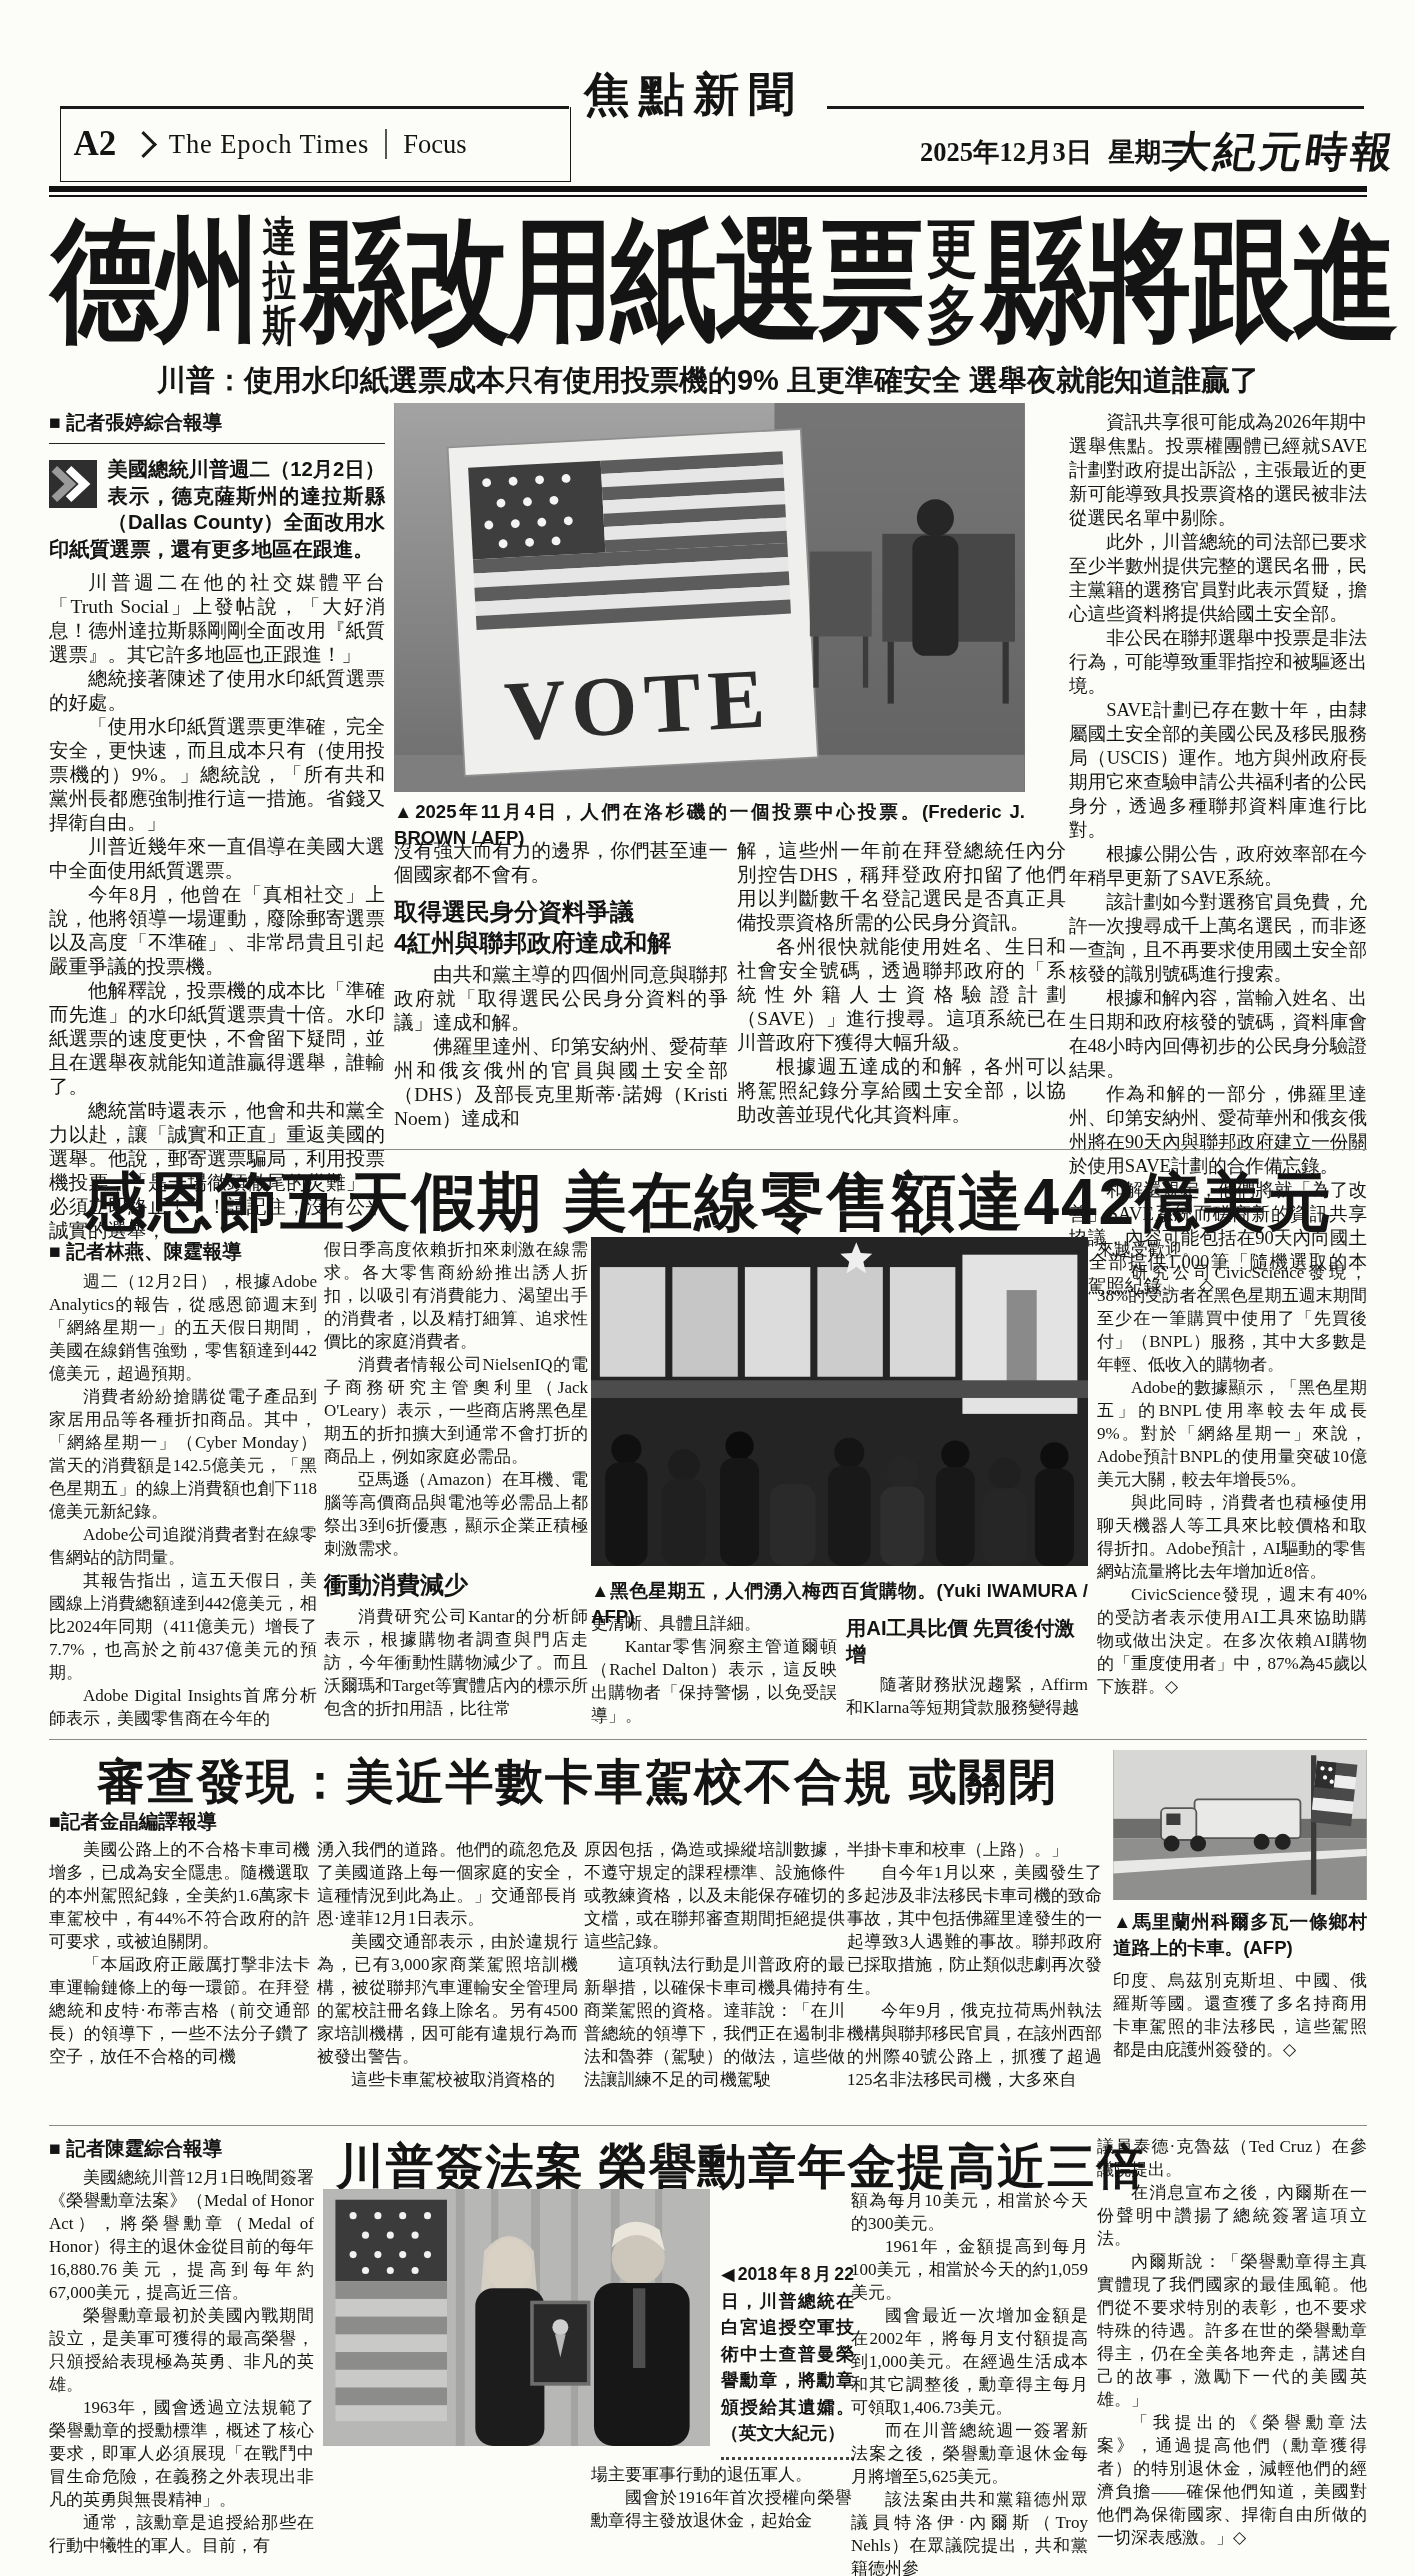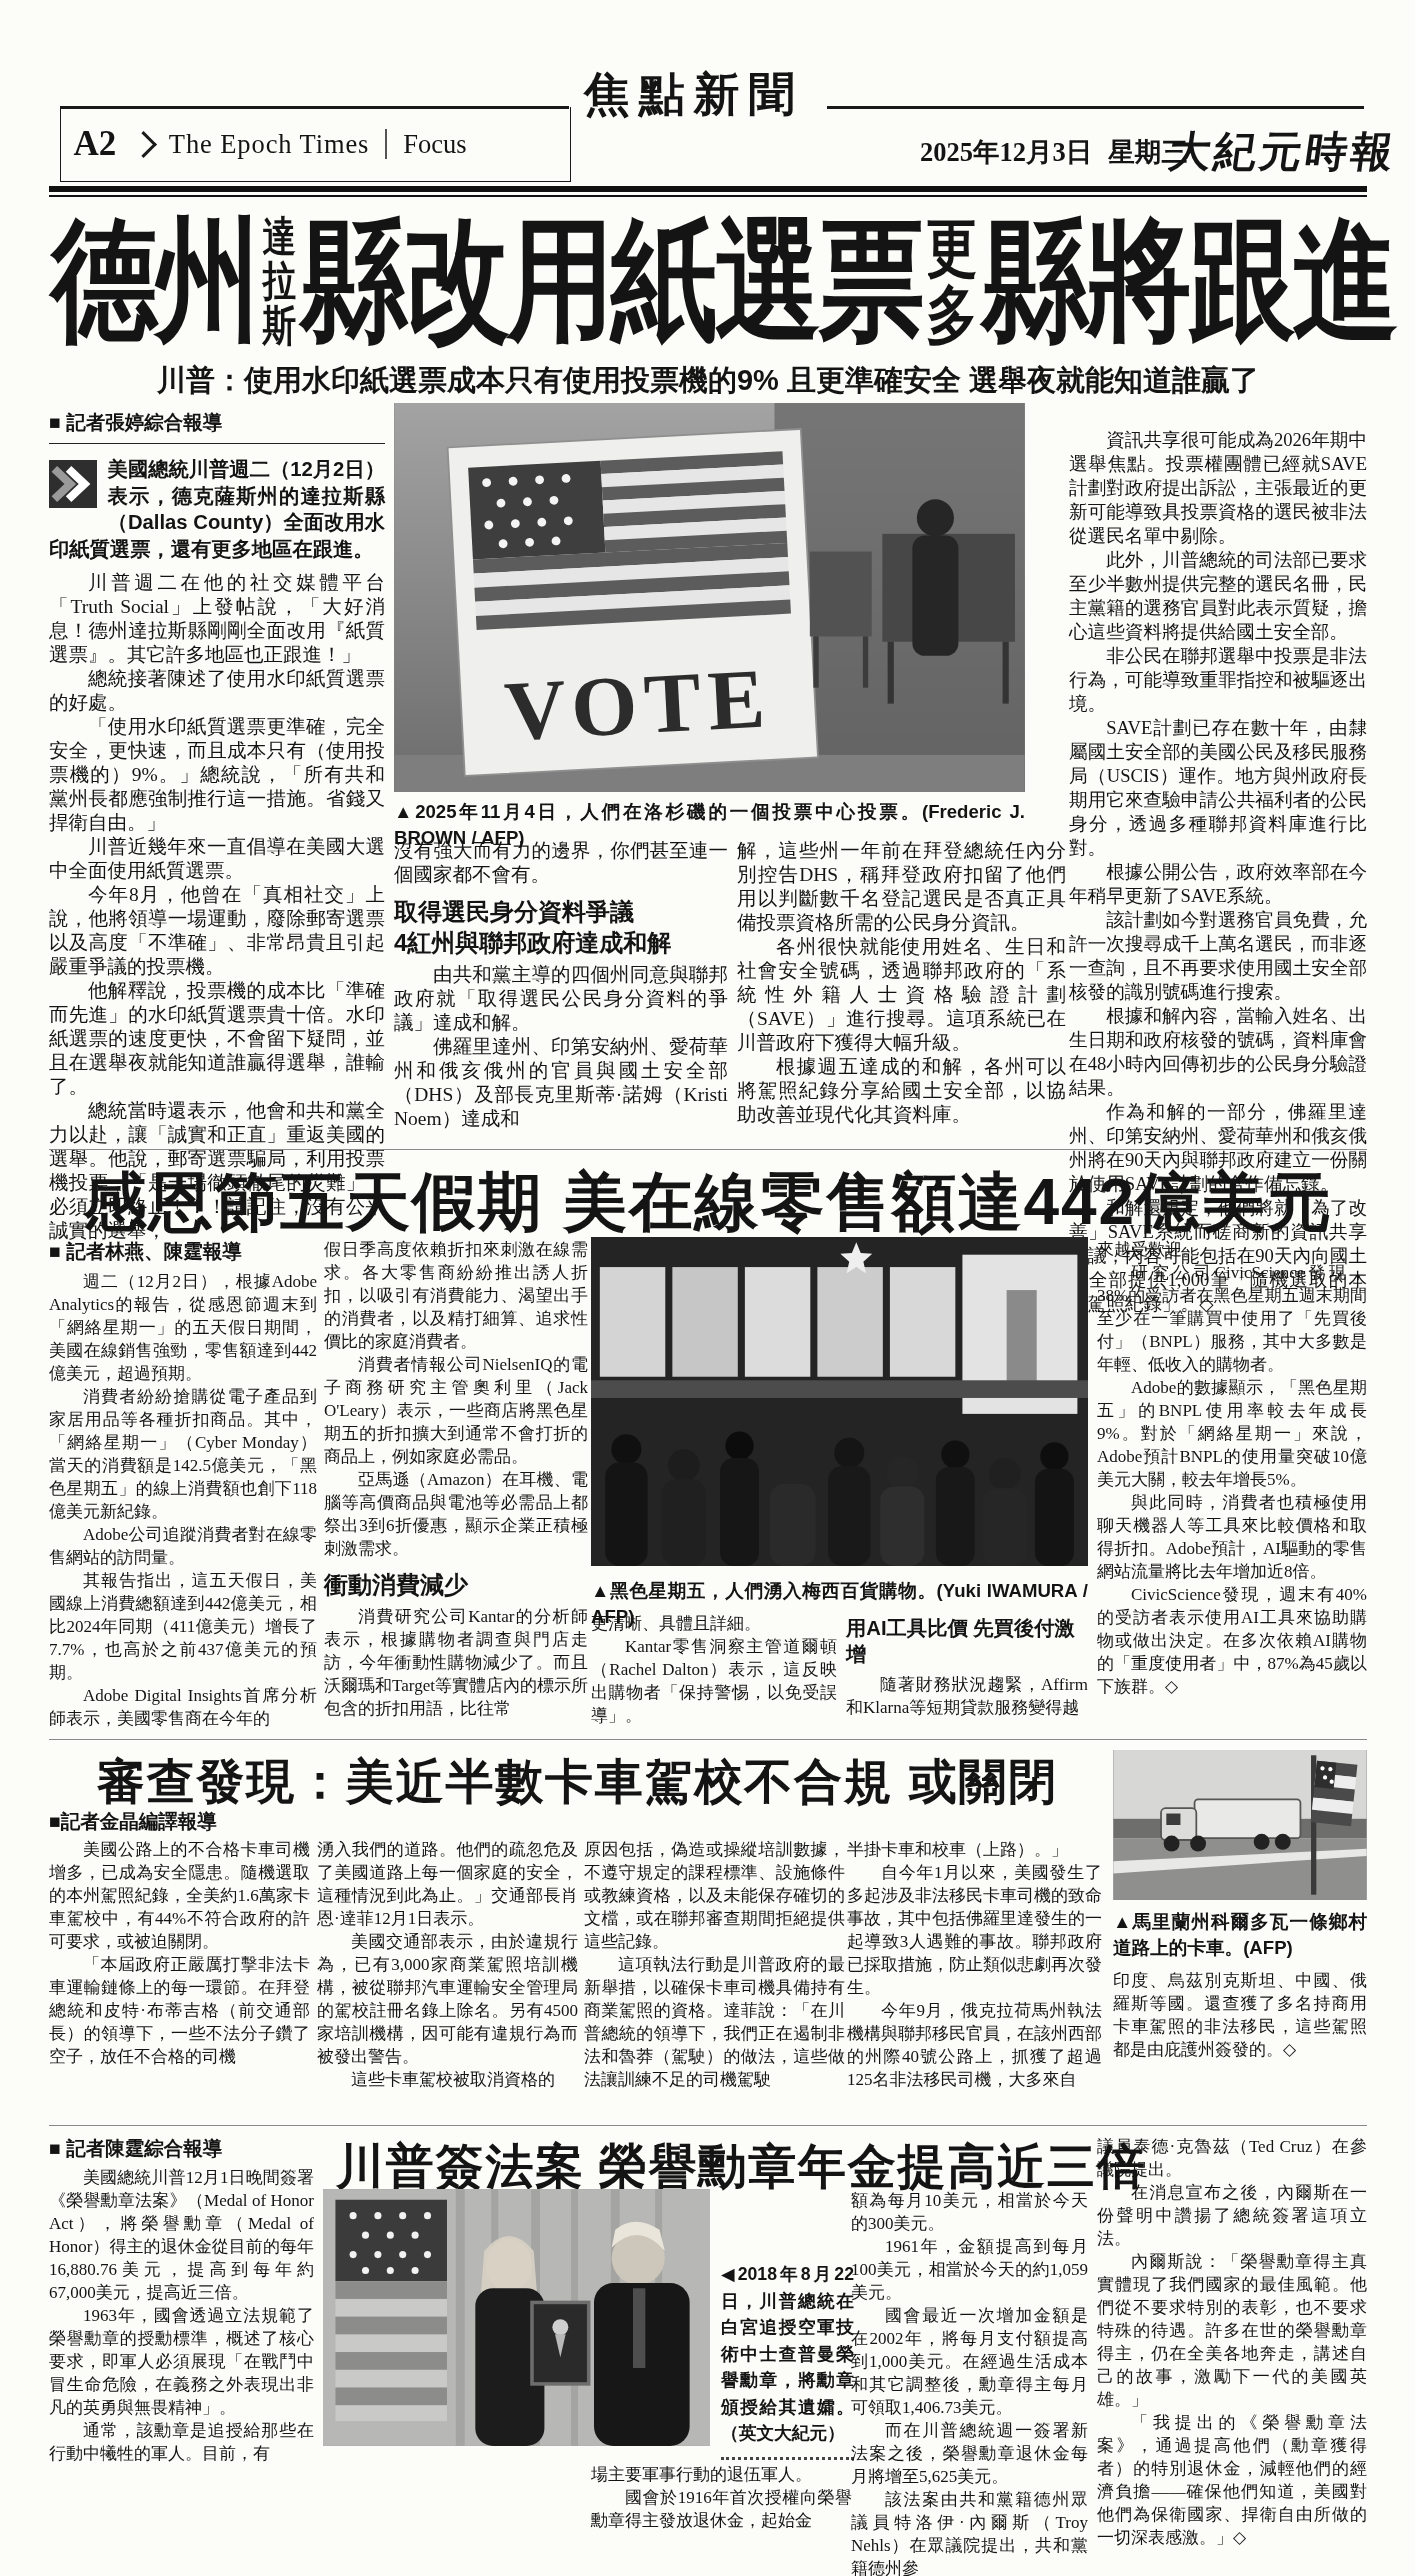--- a/index.html
+++ b/index.html
@@ -197,21 +197,21 @@
         <p>佛羅里達州、印第安納州、愛荷華州和俄亥俄州的官員與國土安全部（DHS）及部長克里斯蒂·諾姆（Kristi Noem）達成和</p>
       </div>
   </div>
 
   <div class="abs col a1col" style="left:737px;top:839px;width:329px;">
       <p class="cont">解，這些州一年前在拜登總統任內分別控告DHS，稱拜登政府扣留了他們用以判斷數千名登記選民是否真正具備投票資格所需的公民身分資訊。</p>
       <p>各州很快就能使用姓名、生日和社會安全號碼，透過聯邦政府的「系統性外籍人士資格驗證計劃（SAVE）」進行搜尋。這項系統已在川普政府下獲得大幅升級。</p>
       <p>根據週五達成的和解，各州可以將駕照紀錄分享給國土安全部，以協助改善並現代化其資料庫。</p>
     </div>
 
-  <div class="abs col a1col4" style="left:1069px;top:428px;width:298px;">
+  <div class="abs col a1col4" style="left:1069px;top:410px;width:298px;">
       <p>資訊共享很可能成為2026年期中選舉焦點。投票權團體已經就SAVE計劃對政府提出訴訟，主張最近的更新可能導致具投票資格的選民被非法從選民名單中剔除。</p>
       <p>此外，川普總統的司法部已要求至少半數州提供完整的選民名冊，民主黨籍的選務官員對此表示質疑，擔心這些資料將提供給國土安全部。</p>
       <p>非公民在聯邦選舉中投票是非法行為，可能導致重罪指控和被驅逐出境。</p>
       <p>SAVE計劃已存在數十年，由隸屬國土安全部的美國公民及移民服務局（USCIS）運作。地方與州政府長期用它來查驗申請公共福利者的公民身分，透過多種聯邦資料庫進行比對。</p>
       <p>根據公開公告，政府效率部在今年稍早更新了SAVE系統。</p>
       <p>該計劃如今對選務官員免費，允許一次搜尋成千上萬名選民，而非逐一查詢，且不再要求使用國土安全部核發的識別號碼進行搜索。</p>
       <p>根據和解內容，當輸入姓名、出生日期和政府核發的號碼，資料庫會在48小時內回傳初步的公民身分驗證結果。</p>
       <p>作為和解的一部分，佛羅里達州、印第安納州、愛荷華州和俄亥俄州將在90天內與聯邦政府建立一份關於使用SAVE計劃的合作備忘錄。</p>
       <p>和解還規定，他們將就「為了改善」SAVE系統而磋商新的資訊共享協議，內容可能包括在90天內向國土安全部提供1,000筆「隨機選取的本州駕照紀錄」。◇</p>
     </div>
@@ -354,20 +354,21 @@
   <div class="abs caption" style="left:1113px;top:1909px;width:254px;">▲馬里蘭州科爾多瓦一條鄉村道路上的卡車。(AFP)</div>
   <div class="abs col bcol" style="left:1113px;top:1969px;width:254px;">
       <p class="cont">印度、烏茲別克斯坦、中國、俄羅斯等國。還查獲了多名持商用卡車駕照的非法移民，這些駕照都是由庇護州簽發的。◇</p>
     </div>
 
   <div class="abs divider" style="left:49px;top:2125px;width:1318px;"></div>
 
   <div class="abs byline" style="left:49px;top:2135px;">■ 記者陳霆綜合報導</div>
   <div class="abs col bcol" style="left:49px;top:2166px;width:265px;">
       <p>美國總統川普12月1日晚間簽署《榮譽勳章法案》（Medal of Honor Act），將榮譽勳章（Medal of Honor）得主的退休金從目前的每年16,880.76美元，提高到每年約67,000美元，提高近三倍。</p>
+      <p>榮譽勳章最初於美國內戰期間設立，是美軍可獲得的最高榮譽，只頒授給表現極為英勇、非凡的英雄。</p>
       <p>1963年，國會透過立法規範了榮譽勳章的授勳標準，概述了核心要求，即軍人必須展現「在戰鬥中冒生命危險，在義務之外表現出非凡的英勇與無畏精神」。</p>
       <p>通常，該勳章是追授給那些在行動中犧牲的軍人。目前，有</p>
     </div>
 
   <div class="abs h4" style="left:336px;top:2135px;width:770px;">川普簽法案 榮譽勳章年金提高近三倍</div>
 
   <svg class="abs photo" style="left:323px;top:2189px;" width="387" height="257" viewBox="0 0 437 290">
     <rect width="437" height="290" fill="#b7b7b5"></rect>
     <g fill="#a4a4a2">
       <rect x="150" width="10" height="290"></rect>

